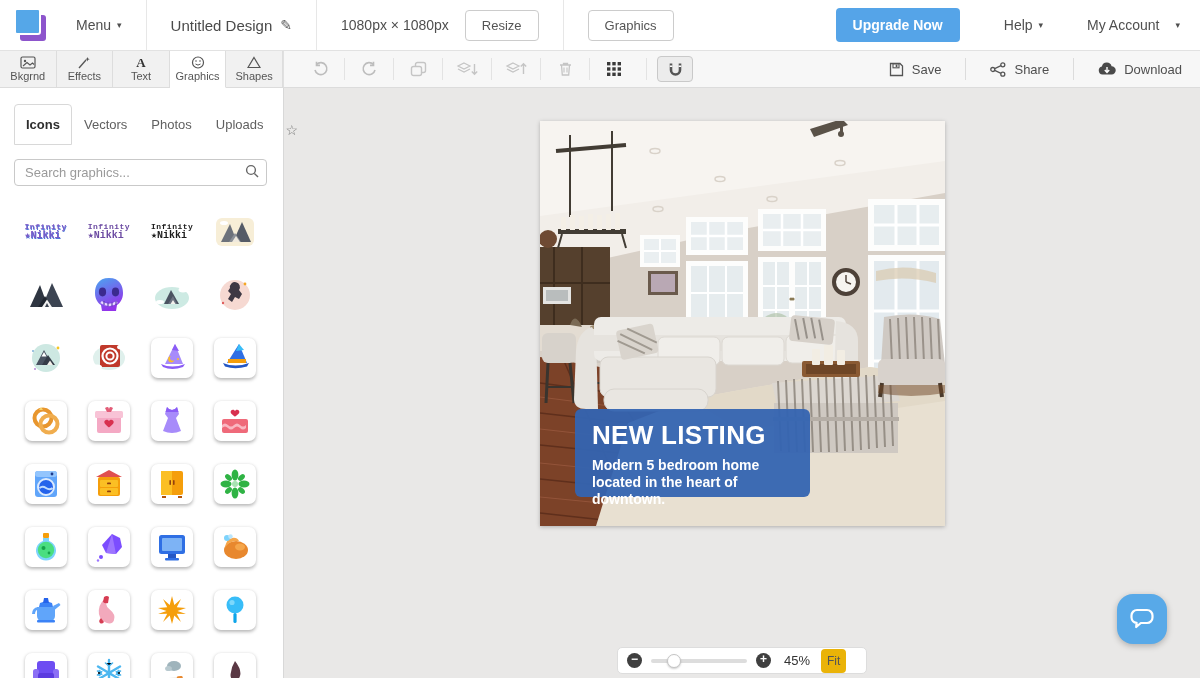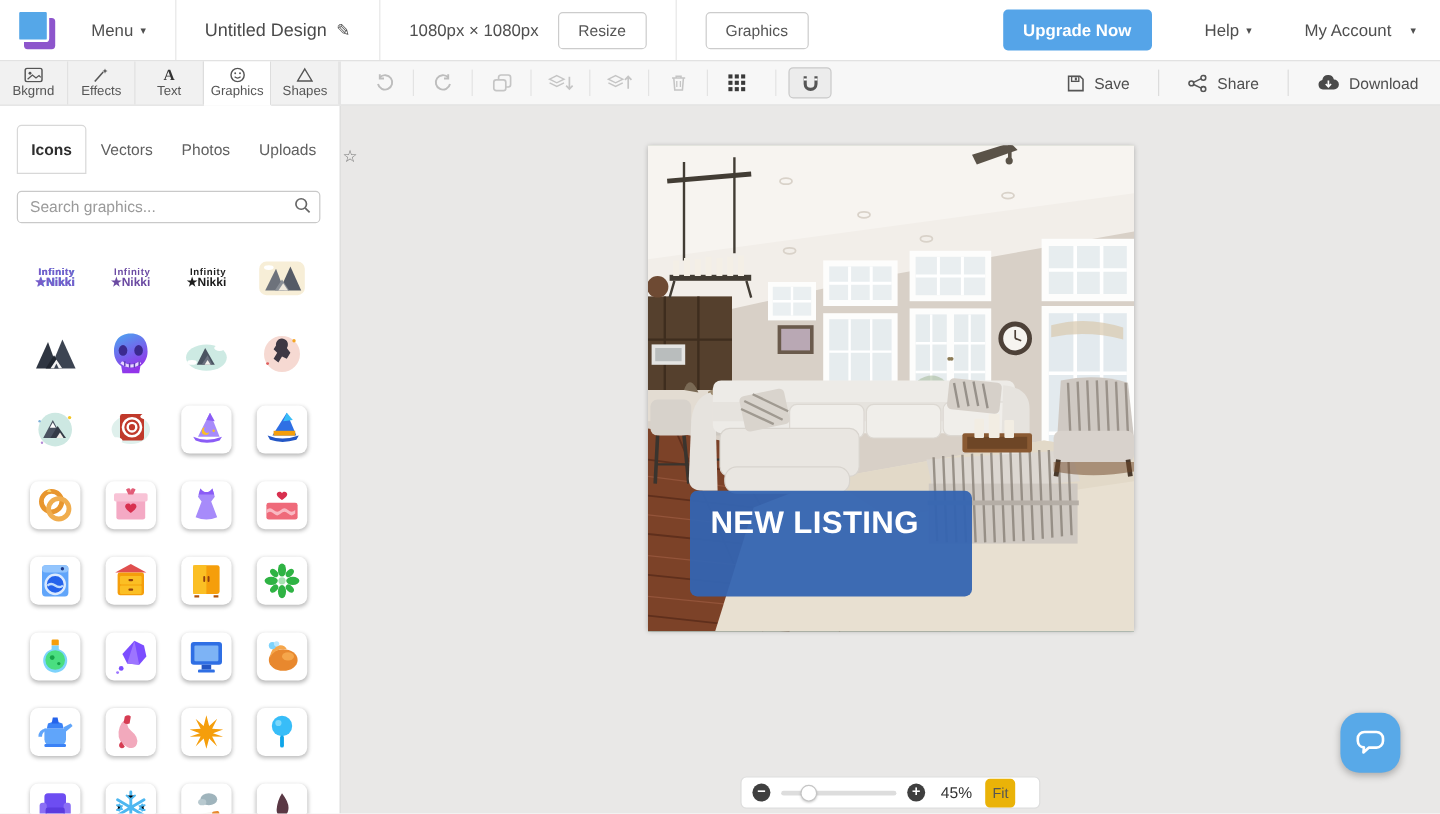--- a/index.html
+++ b/index.html
@@ -54,21 +54,21 @@
   .star-btn { margin-left:6px; padding:7px 4px; color:#777; font-size:14px; cursor:pointer; }
   .search-wrap { margin:14px 16px 0 14px; position:relative; }
   .search-input { width:100%; height:27px; border:1px solid #c9c9c9; border-radius:4px; font-size:13px;
                   color:#333; padding:0 28px 0 10px; font-family:"Liberation Sans", sans-serif; }
   .search-input::placeholder { color:#9a9a9a; }
   .search-icon { position:absolute; right:8px; top:5px; }
   .icon-grid { display:grid; grid-template-columns:repeat(4, 1fr); row-gap:23px; padding:26px 16px 0 14px;
                justify-items:center; }
   .thumb { width:42px; height:40px; display:flex; align-items:center; justify-content:center; cursor:pointer; }
   .sticker { background:#fff; border-radius:7px; box-shadow:0 1.5px 3.5px rgba(0,0,0,0.28); padding:3px; }
-  .nikki { text-align:right; line-height:1.05; font-family:Liberation Sans, sans-serif; font-weight:bold; }
+  .nikki { text-align:left; line-height:1.05; font-family:Liberation Mono, monospace; font-weight:bold; }
   .nikki .l1 { font-size:8px; display:block; letter-spacing:0.5px; }
   .nikki .l2 { font-size:10px; display:block; }
   .nk-grad { color:#7a5bc8; text-shadow:0.5px 0.5px 0 #4f7ad8; }
   .nk-purple { color:#6b4aa2; }
   .nk-black { color:#1c1c1c; }
 
   
   .workspace { position:absolute; top:88px; left:284px; width:916px; height:590px; background:#e9e8e7; }
   .canvas { position:absolute; left:256px; top:33px; width:405px; height:405px; background:#14532d;
             box-shadow:0 1px 4px rgba(0,0,0,0.25); }
@@ -733,20 +733,21 @@
               <path d="M350 198 l2 44 M358 197 l2 45 M366 196 l2 46 M374 196 l2 46 M382 196 l2 46 M390 197 l2 45 M398 198 l2 44"></path>
             </g>
           <rect x="338" y="238" width="67" height="26" rx="6" fill="#d8d2cc"></rect>
           <path d="M342 262 l-2 14 M400 262 l2 14" stroke="#4a3a2c" stroke-width="4"></path>
           <path d="M338 264 h67 v8 q-34 6 -67 0 Z" fill="#6e4626" opacity="0.5"></path>
         </g>
       </svg>
 
       <div class="banner">
         <div class="banner-title">NEW LISTING</div>
+        <div class="banner-sub">Modern 5 bedroom home located in the heart of downtown.</div>
       </div>
     </div>
 
     <div class="zoombar">
       <div class="zbtn">−</div>
       <div class="ztrack">
         <div class="zknob"></div>
       </div>
       <div class="zbtn">+</div>
       <div class="zval">45%</div>

